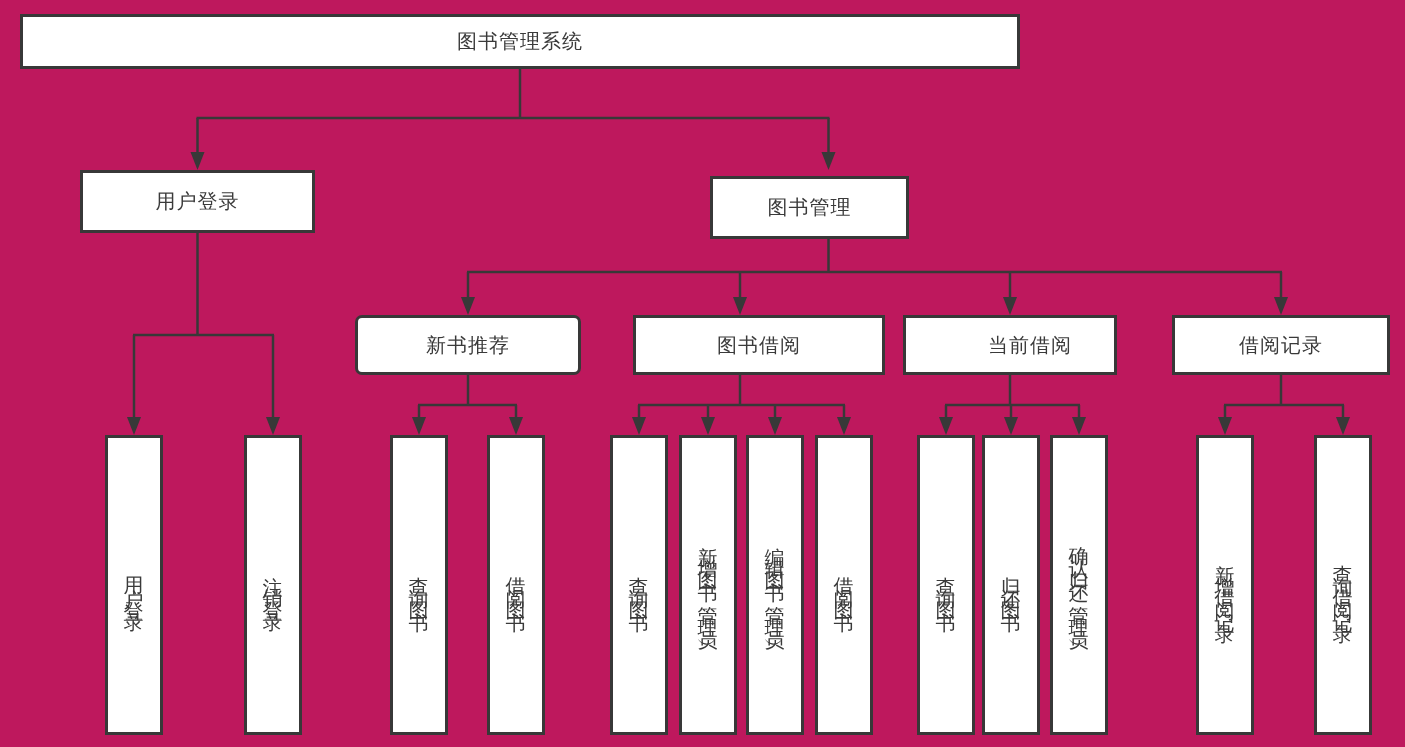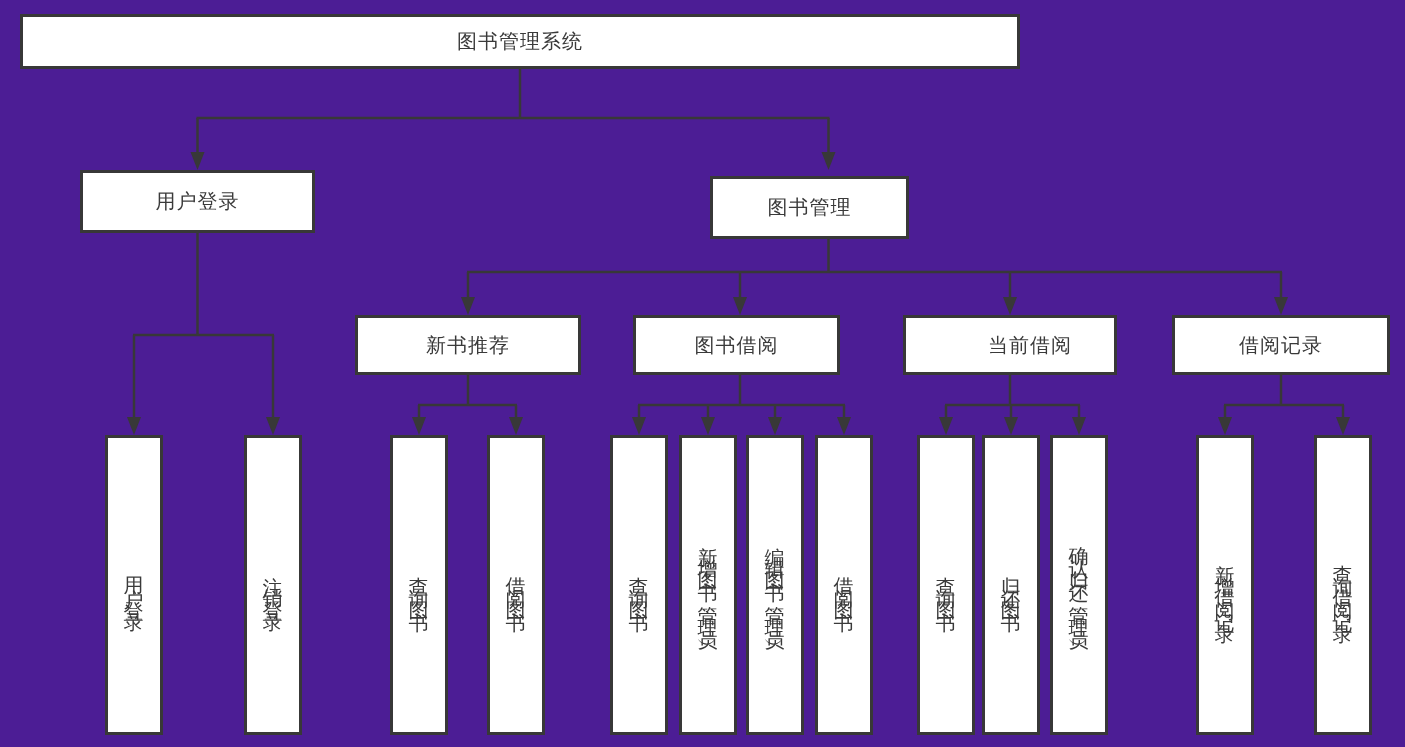--- a/index.html
+++ b/index.html
@@ -2,21 +2,21 @@
 <html><head>
 <meta charset="utf-8">
 <style>
   * { box-sizing: border-box; margin: 0; padding: 0; }
   html, body { width: 1405px; height: 747px; background: #ffffff; }
   body { font-family: "Liberation Sans", sans-serif; }
   #canvas {
     position: relative;
     width: 1405px;
     height: 747px;
-    background: #4c1d95;
+    background: #be185d;
     overflow: hidden;
   }
   svg.connectors {
     position: absolute;
     left: 0; top: 0;
     width: 1405px; height: 747px;
     z-index: 1;
   }
   .hbox {
     position: absolute;
@@ -48,22 +48,22 @@
     writing-mode: vertical-rl;
     text-orientation: mixed;
     letter-spacing: 12px;
     line-height: 1;
     white-space: nowrap;
   }
   
   #node-root  { left: 20px;  top: 14px;  width: 1000px; height: 55px; }
   #node-l2a   { left: 80px;  top: 170px; width: 235px;  height: 63px; }
   #node-l2b   { left: 710px; top: 176px; width: 199px;  height: 63px; }
-  #node-l3a   { left: 355px; top: 315px; width: 226px;  height: 60px; }
-  #node-l3b   { left: 633px; top: 315px; width: 207px;  height: 60px; justify-content: center; }
+  #node-l3a   { left: 355px; top: 315px; width: 226px;  height: 60px; border-radius: 7px; }
+  #node-l3b   { left: 633px; top: 315px; width: 252px;  height: 60px; justify-content: center; }
   #node-l3c   { left: 903px; top: 315px; width: 214px;  height: 60px; padding-left: 40px; }
   #node-l3d   { left: 1172px;top: 315px; width: 218px;  height: 60px; }
   #leaf-1  { left: 105px; }
   #leaf-2  { left: 244px; }
   #leaf-3  { left: 390px; }
   #leaf-4  { left: 487px; }
   #leaf-5  { left: 610px; }
   #leaf-6  { left: 679px; }
   #leaf-7  { left: 746px; }
   #leaf-8  { left: 815px; }

